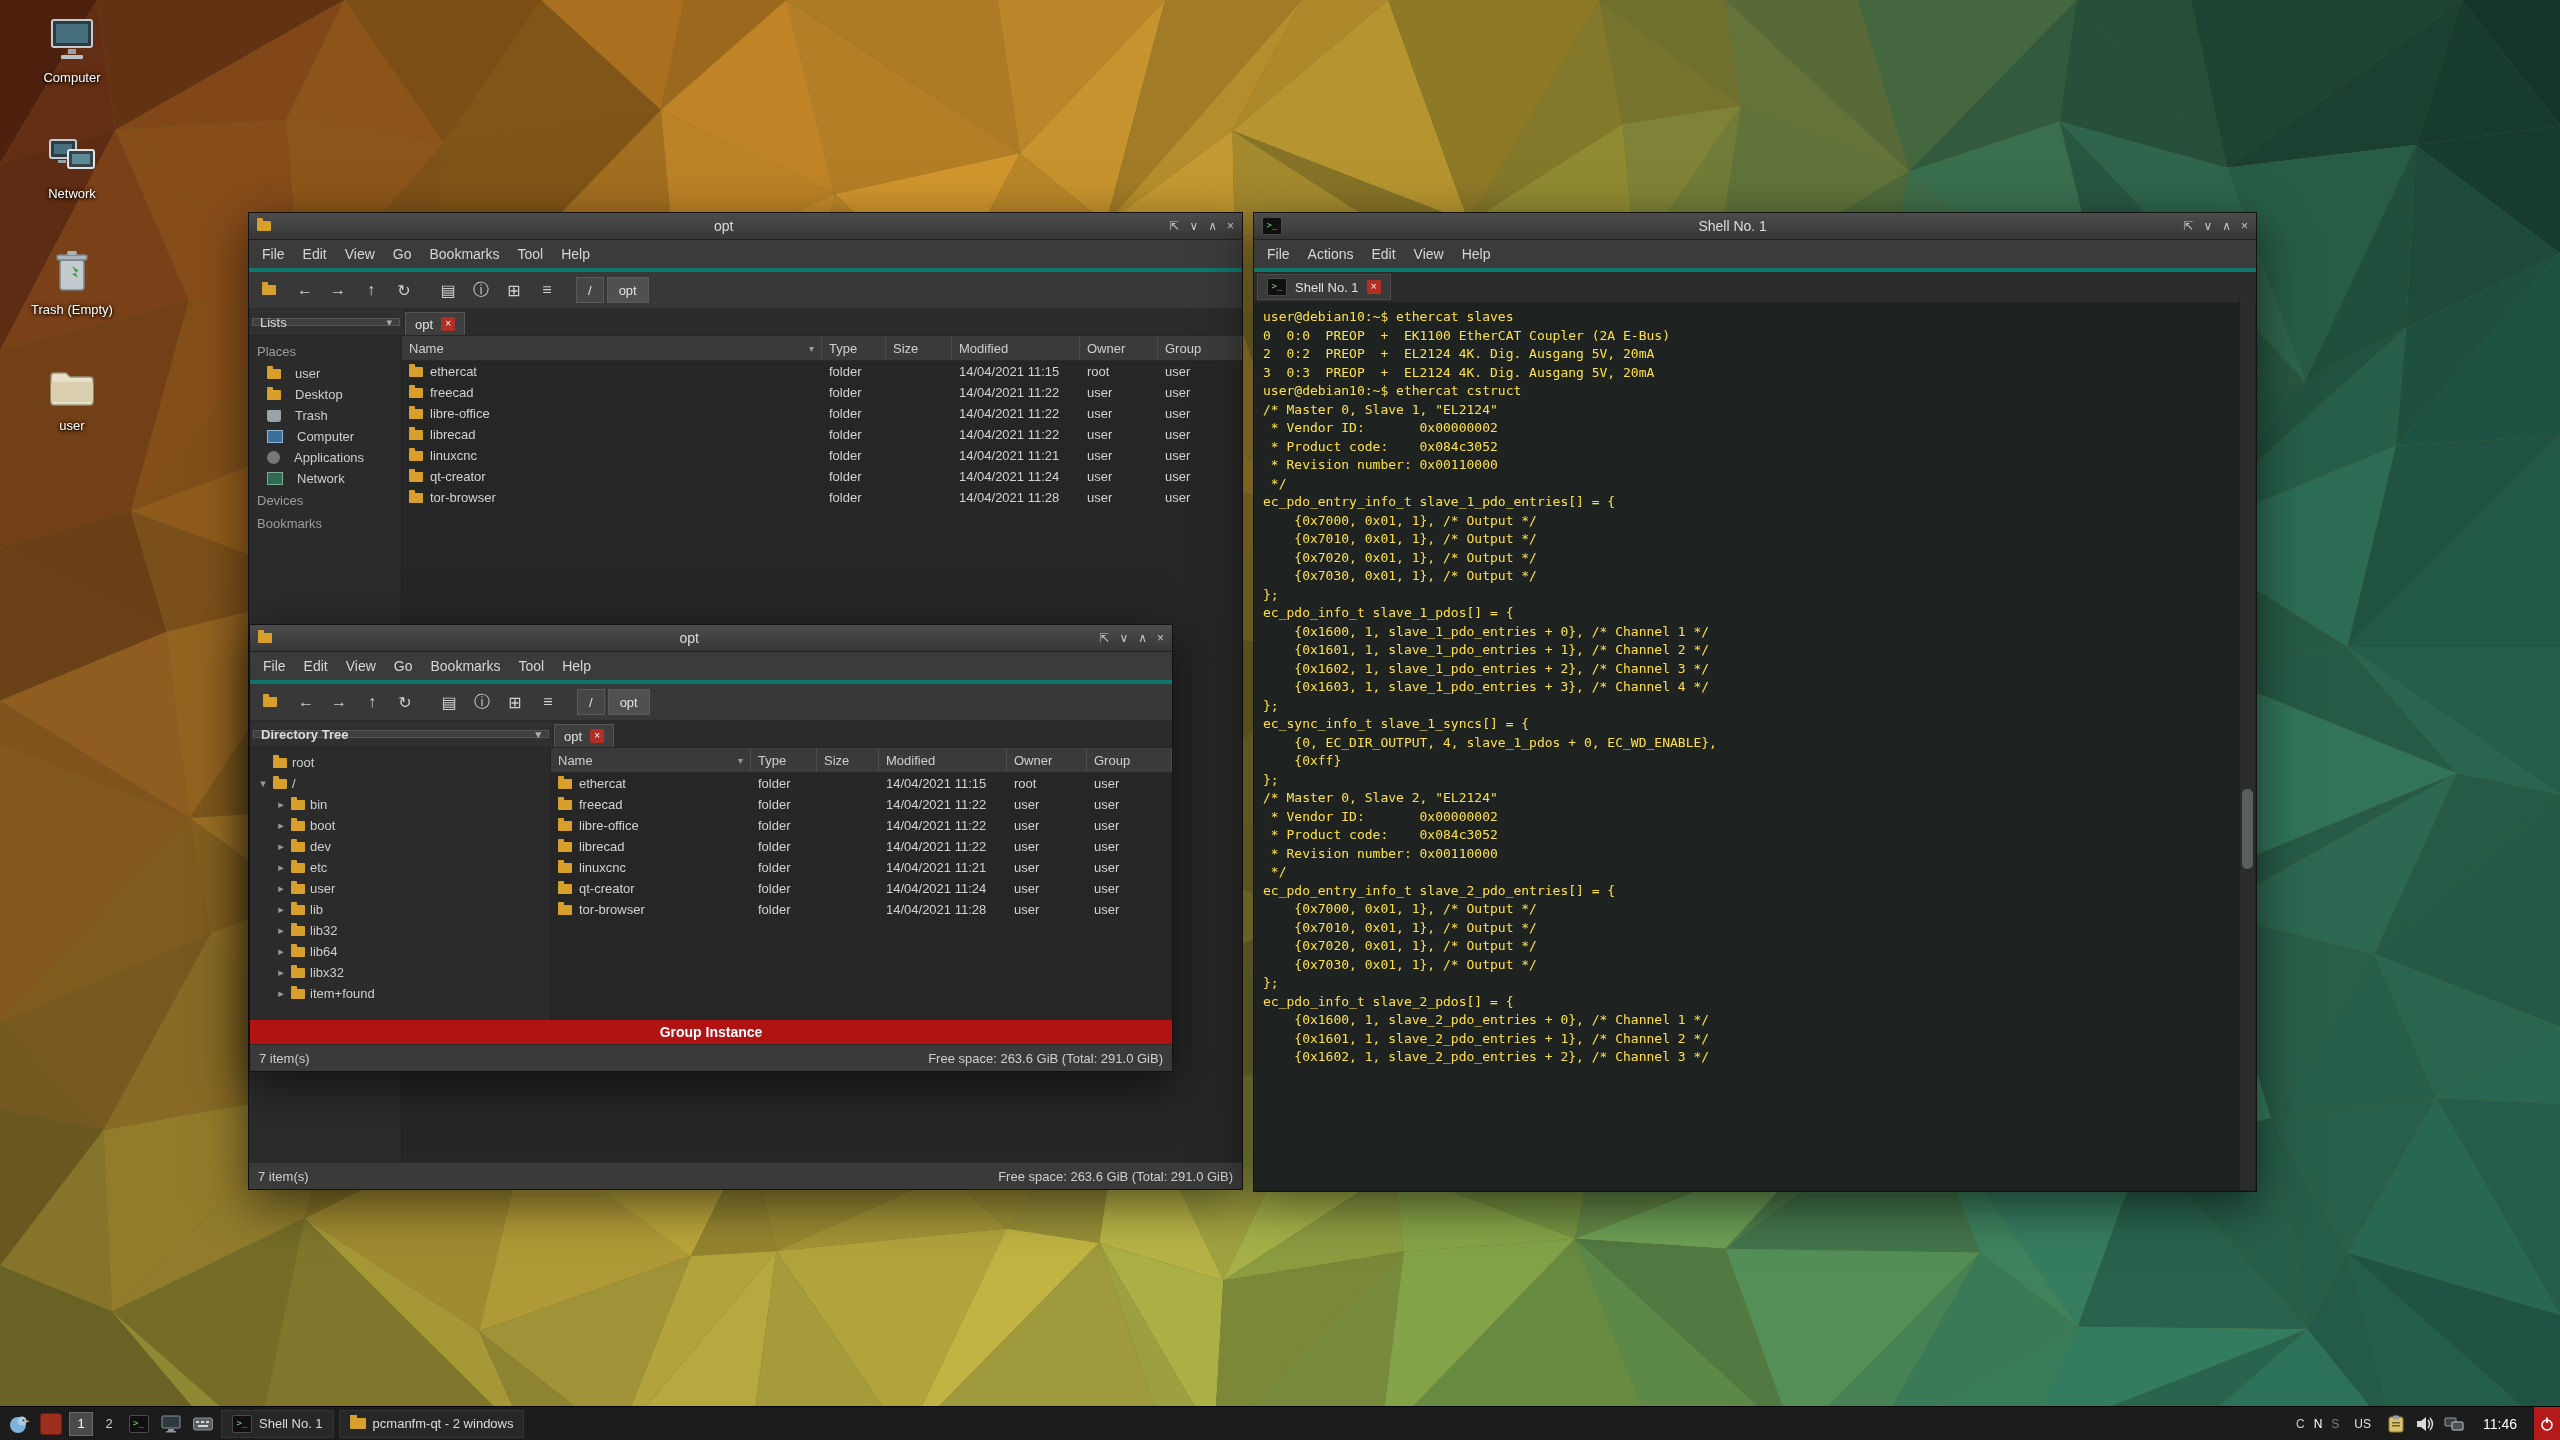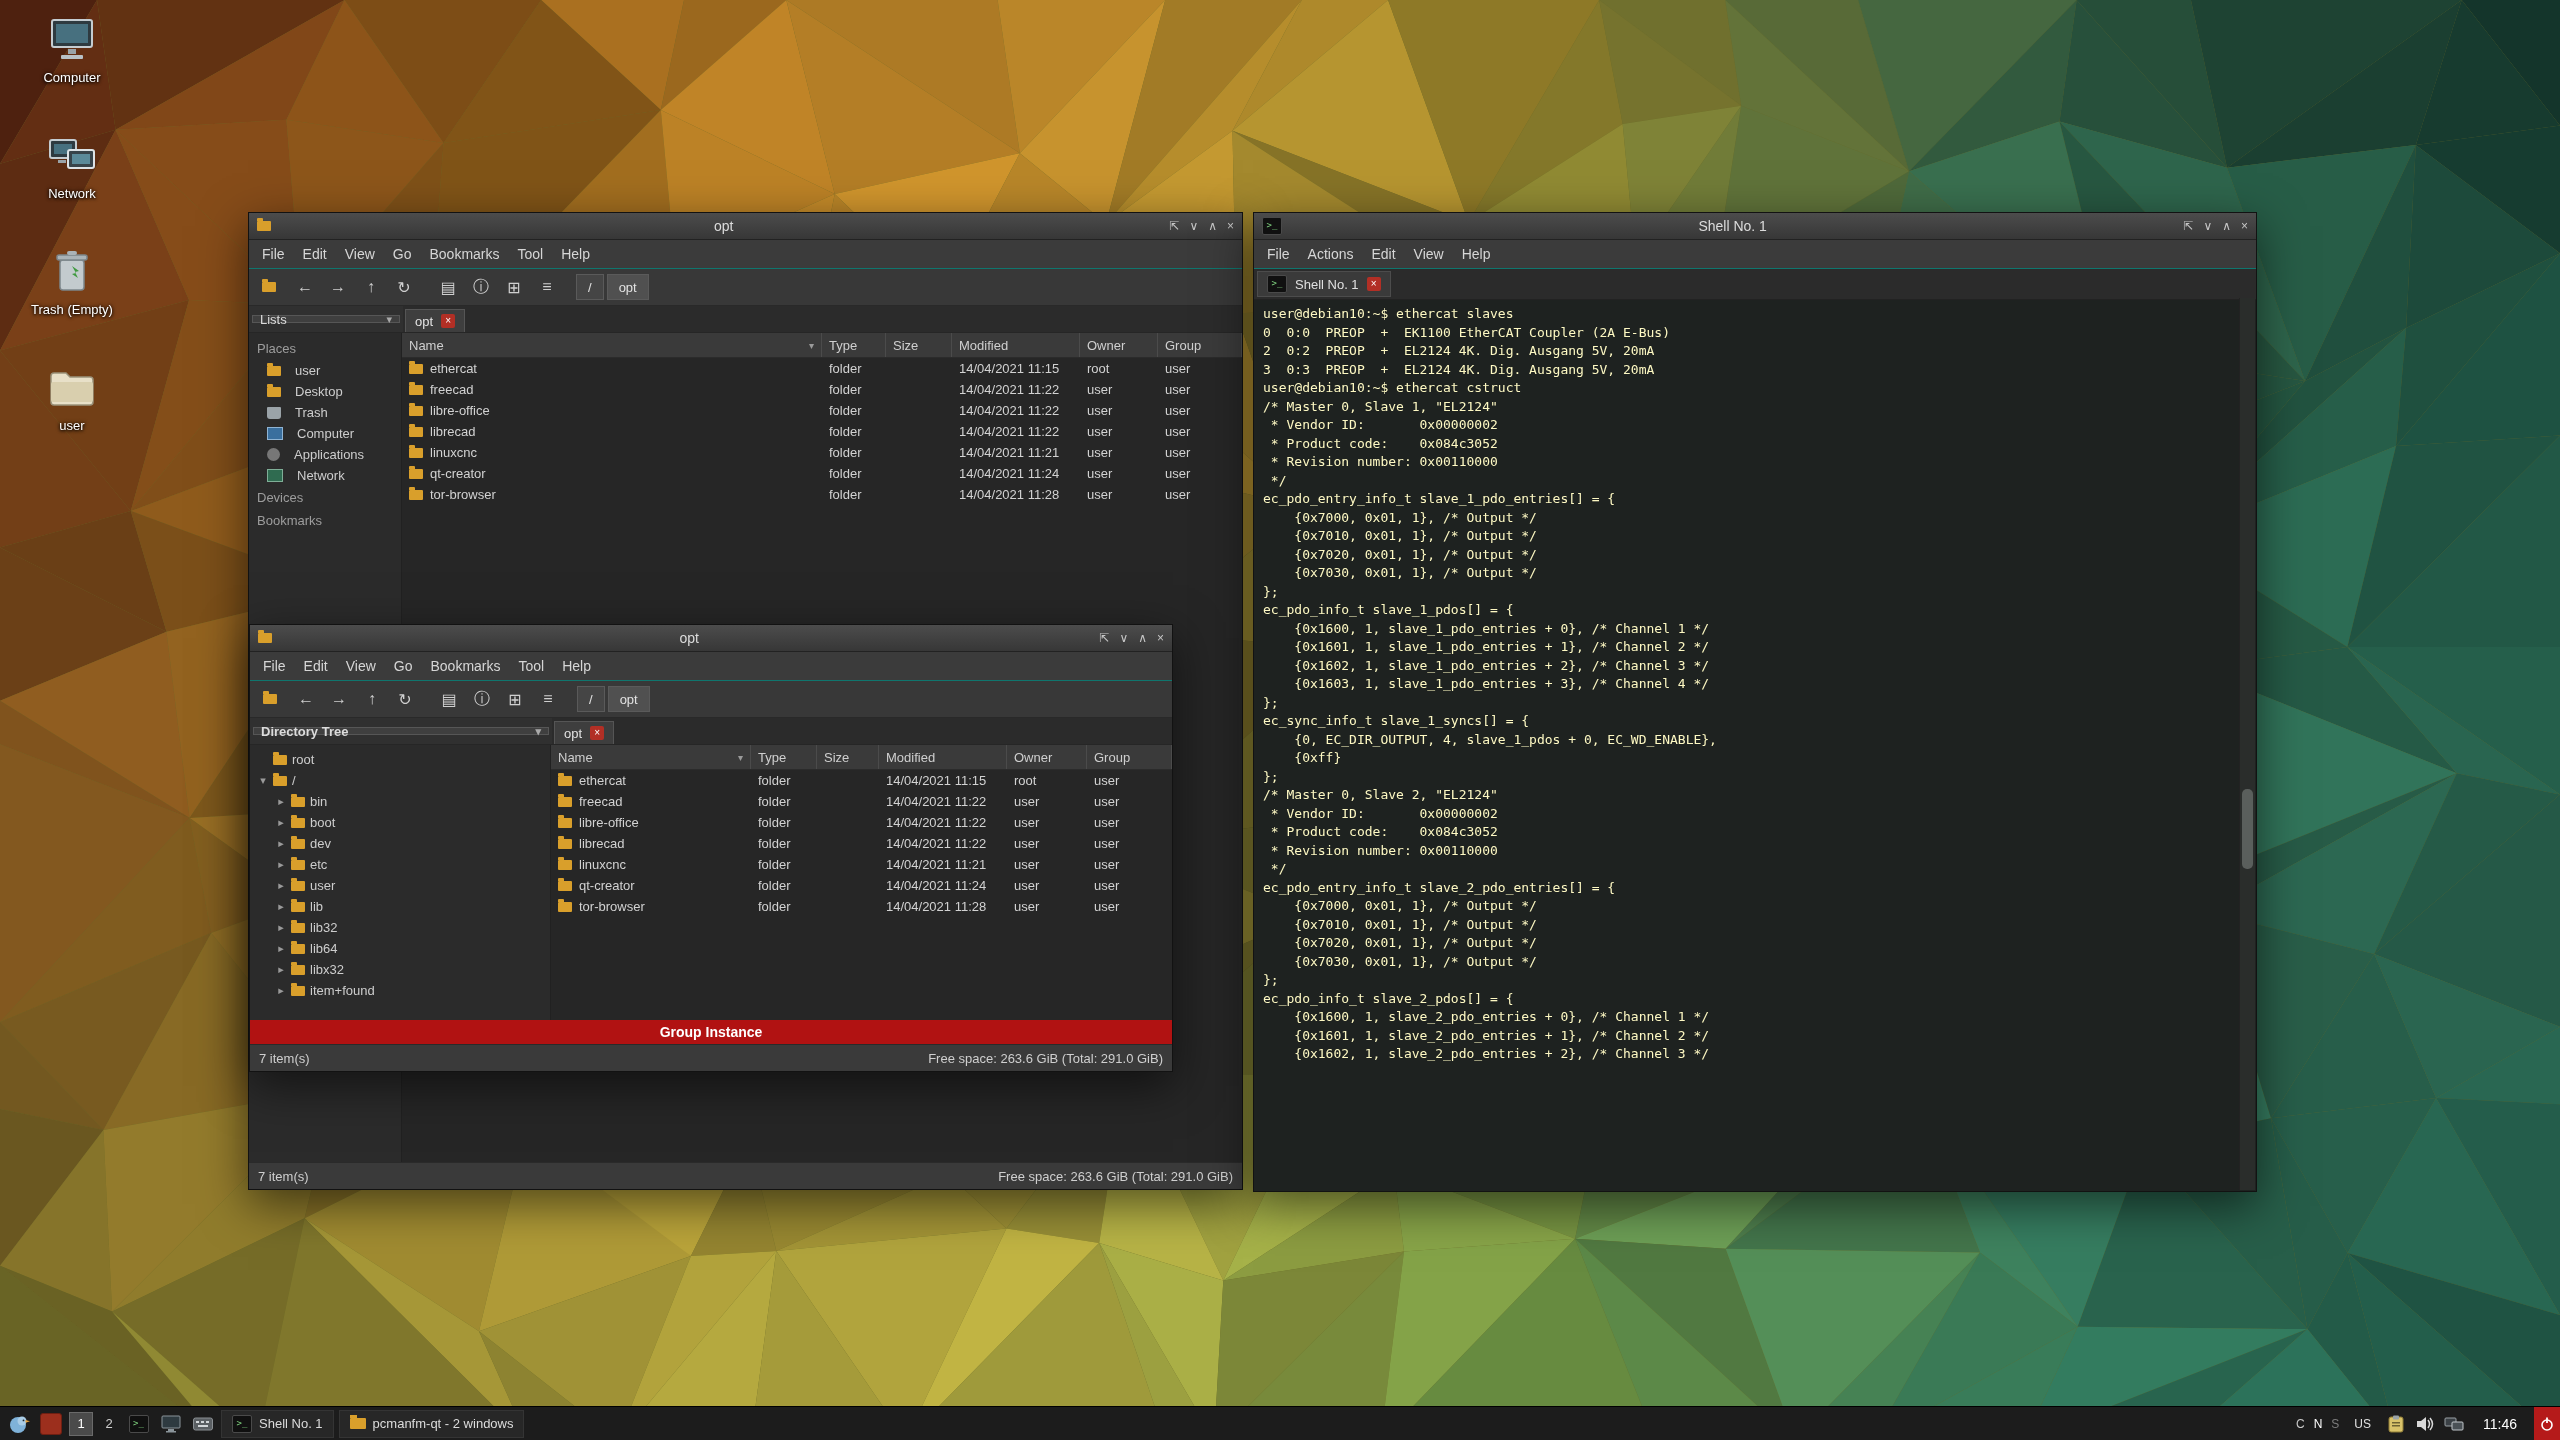--- a/index.html
+++ b/index.html
@@ -15,21 +15,21 @@
 
   
   .window{position:absolute;display:flex;flex-direction:column;background:#2e2e2e;
     border:1px solid #121212;box-shadow:0 14px 44px rgba(0,0,0,.55);}
   .titlebar{height:26px;flex:0 0 26px;background:linear-gradient(#4c4c4c,#373737);
     display:flex;align-items:center;padding:0 8px;border-bottom:1px solid #222;}
   .ttitle{flex:1;text-align:center;font-size:14px;color:#dcdcdc;}
   .tbtns{display:flex;gap:10px;}
   .tbtn-ctl{color:#c6c6c6;font-size:12px;line-height:14px;cursor:pointer;}
   .menubar{height:28px;flex:0 0 28px;background:#3b3b3b;display:flex;align-items:center;
-    padding:0 4px;border-bottom:1px solid #0f766e;}
+    padding:0 4px;border-bottom:4px solid #0f766e;}
   .menu-item{padding:0 9px;font-size:14px;color:#d6d6d6;cursor:pointer;}
   .toolbar{height:36px;flex:0 0 36px;background:#383838;display:flex;align-items:center;
     gap:3px;padding:0 8px;border-bottom:1px solid #292929;}
   .tool-btn{width:30px;height:27px;display:flex;align-items:center;justify-content:center;
     color:#cfcfcf;font-size:16px;border-radius:3px;cursor:pointer;}
   .tool-sep{width:8px;}
   .path-seg{height:24px;display:flex;align-items:center;padding:0 11px;font-size:13px;
     color:#e2e2e2;background:#454545;border:1px solid #5a5a5a;cursor:pointer;}
   .path-seg.current{background:#505050;}
 
@@ -71,21 +71,21 @@
   .root-banner{height:24px;flex:0 0 24px;background:#b11212;color:#fff;font-weight:bold;
     font-size:14px;display:flex;align-items:center;justify-content:center;}
 
   
   .term-tabbar{height:30px;flex:0 0 30px;background:#2b2b2b;display:flex;align-items:center;
     padding:0 3px;border-bottom:1px solid #222;}
   .term-tab{background:#3a3a3a;border:1px solid #4c4c4c;height:24px;padding:0 9px;display:flex;
     align-items:center;gap:8px;font-size:13px;color:#e0e0e0;cursor:pointer;}
   .term-body{flex:1;position:relative;background:#1e2220;overflow:hidden;padding:5px 20px 5px 9px;cursor:text;}
   .term-line{font-family:"DejaVu Sans Mono",monospace;font-size:13px;line-height:18.5px;
-    color:#fef9c3;white-space:pre;}
+    color:#fde047;white-space:pre;}
   .term-scroll{position:absolute;right:0;top:0;bottom:0;width:15px;background:#2a2d2b;border-left:1px solid #222;}
   .term-thumb{position:absolute;right:2px;width:11px;top:55%;height:9%;background:#5a5f5c;border-radius:5px;cursor:pointer;}
 
   
   .taskbar{position:absolute;left:0;right:0;bottom:0;height:33px;background:#1c1c1c;z-index:100;
     display:flex;align-items:center;gap:5px;padding:0 0 0 5px;border-top:1px solid #000;}
   .tb-btn{width:27px;height:27px;display:flex;align-items:center;justify-content:center;cursor:pointer;}
   .ws{width:22px;height:22px;display:flex;align-items:center;justify-content:center;
     font-size:13px;color:#cfcfcf;cursor:pointer;}
   .ws.active{background:#4a4a4a;border:1px solid #6a6a6a;color:#fff;}

